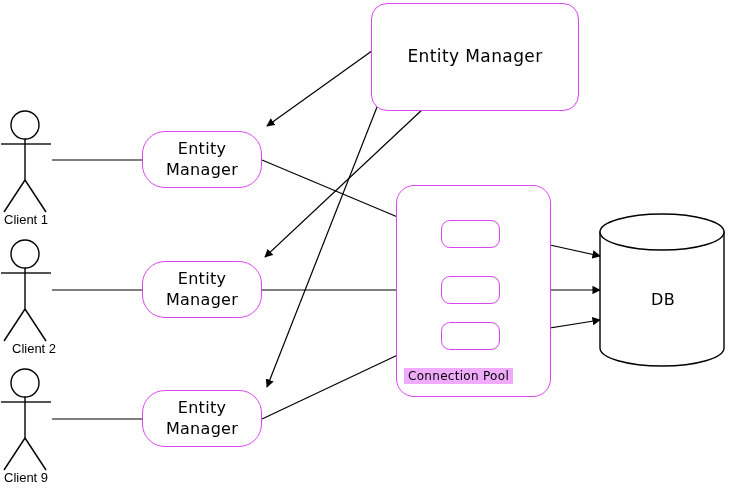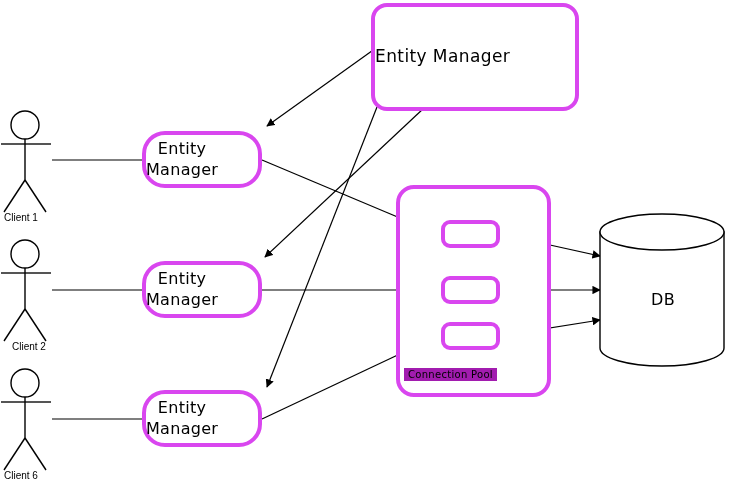--- a/index.html
+++ b/index.html
@@ -19,23 +19,24 @@
     position: absolute;
     left: 0;
     top: 0;
     width: 731px;
     height: 491px;
   }
   .node {
     position: absolute;
     box-sizing: border-box;
     background: #ffffff;
-    border: 4px solid #d946ef;
+    border: 1px solid #d946ef;
     display: flex;
     align-items: center;
+    justify-content: center;
     text-align: center;
     color: #000000;
   }
   .rounded-box {
     border-radius: 23px;
   }
   .emf-box {
     border-radius: 16px;
     font-size: 17px;
     line-height: 1.28;
@@ -47,37 +48,37 @@
     letter-spacing: 0.3px;
   }
   .pool-container {
     border-radius: 18px;
   }
   .pool-slot {
     border-radius: 9px;
   }
   .pool-label {
     position: absolute;
-    background: #a21caf;
+    background: #f0abfc;
     color: #000000;
-    font-size: 10px;
+    font-size: 12px;
     letter-spacing: 0.3px;
     white-space: nowrap;
     padding: 1px 4px;
   }
   .db-label {
     position: absolute;
     color: #000000;
     font-size: 16px;
     letter-spacing: 0.5px;
   }
   .actor-label {
     position: absolute;
     font-family: "Liberation Sans", sans-serif;
-    font-size: 10px;
+    font-size: 13px;
     color: #000000;
     white-space: nowrap;
   }
 </style>
 </head>
 <body>
 
 <div id="canvas">
 
   <svg id="wires" viewBox="0 0 731 491" xmlns="http://www.w3.org/2000/svg">
@@ -169,15 +170,15 @@
   <div class="node pool-slot" style="left:441px; top:322px; width:59px; height:28px;">
     <span></span>
   </div>
 
   <div class="pool-label" style="left:404px; top:368px;">Connection Pool</div>
 
   <div class="db-label" style="left:651px; top:290px;">DB</div>
 
   <div class="actor-label" style="left:4px; top:212px;">Client 1</div>
   <div class="actor-label" style="left:12px; top:341px;">Client 2</div>
-  <div class="actor-label" style="left:4px; top:470px;">Client 6</div>
+  <div class="actor-label" style="left:4px; top:470px;">Client 9</div>
 
 </div>
 
 </body></html>

